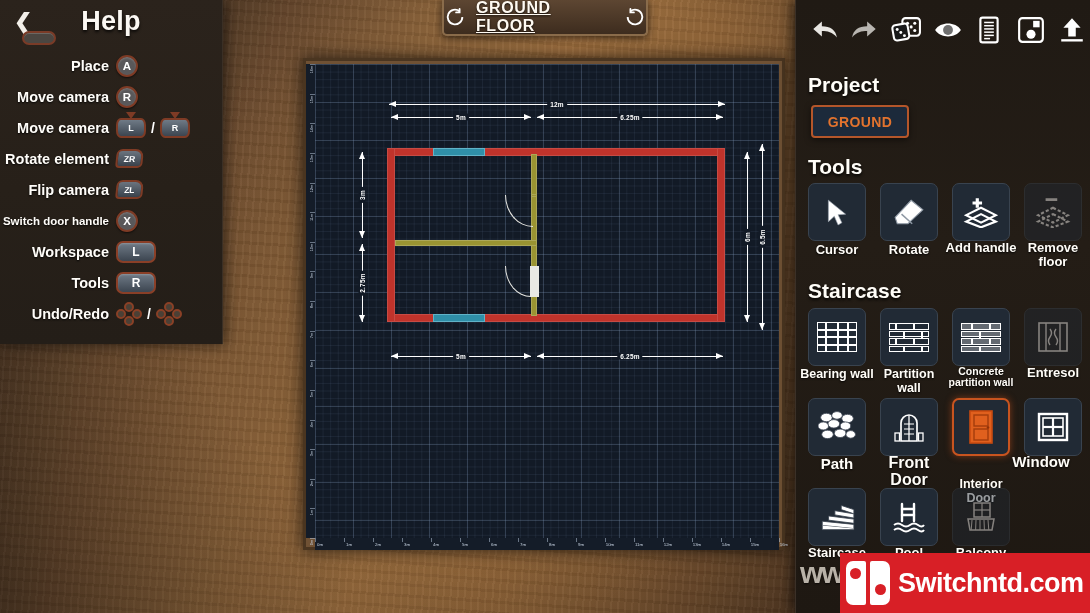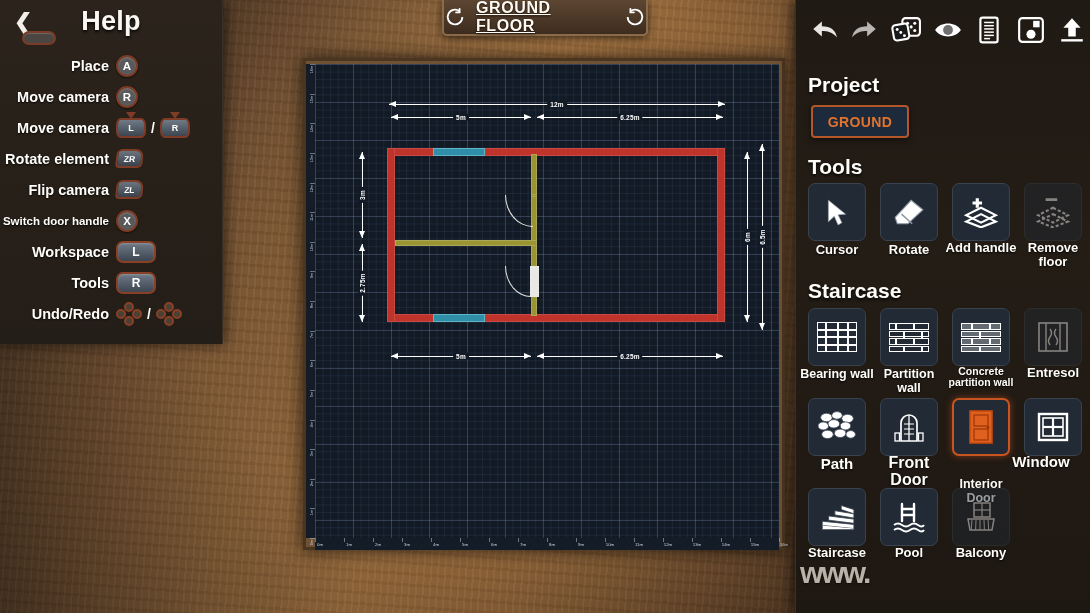--- a/index.html
+++ b/index.html
@@ -852,14 +852,23 @@
             <line x1="20" y1="19" x2="20.4" y2="29"></line>
           <line x1="24" y1="19" x2="24.8" y2="29"></line>
         </g>
       </svg>
     </div>
     <div class="tile-lbl" style="left:148px; top:546px; font-size:13px;">Balcony</div>
 
   </div>
 
   <div class="wm-www">www.</div>
+  <div class="wm">
+    <div class="logo">
+      <div class="half l"></div>
+      <div class="half r"></div>
+      <div class="dot a"></div>
+      <div class="dot b"></div>
+    </div>
+    <div class="txt">Switchntd.com</div>
+  </div>
 
 </div>
 
 </body></html>

